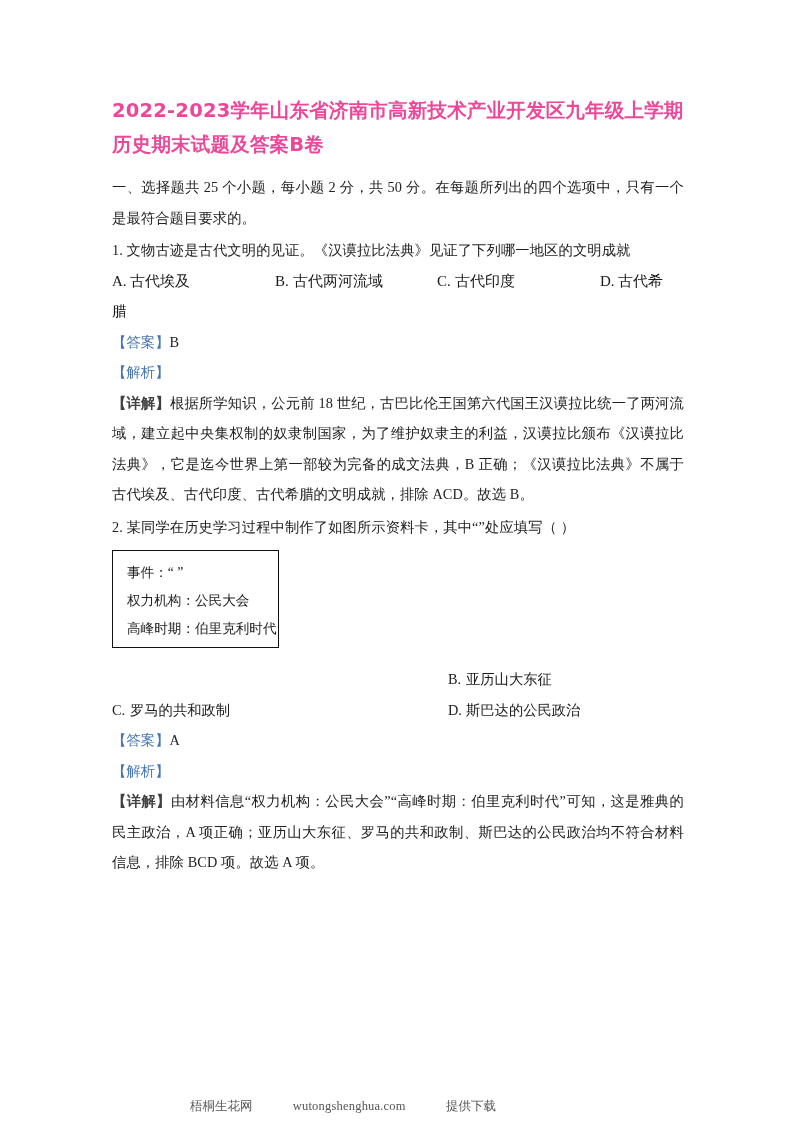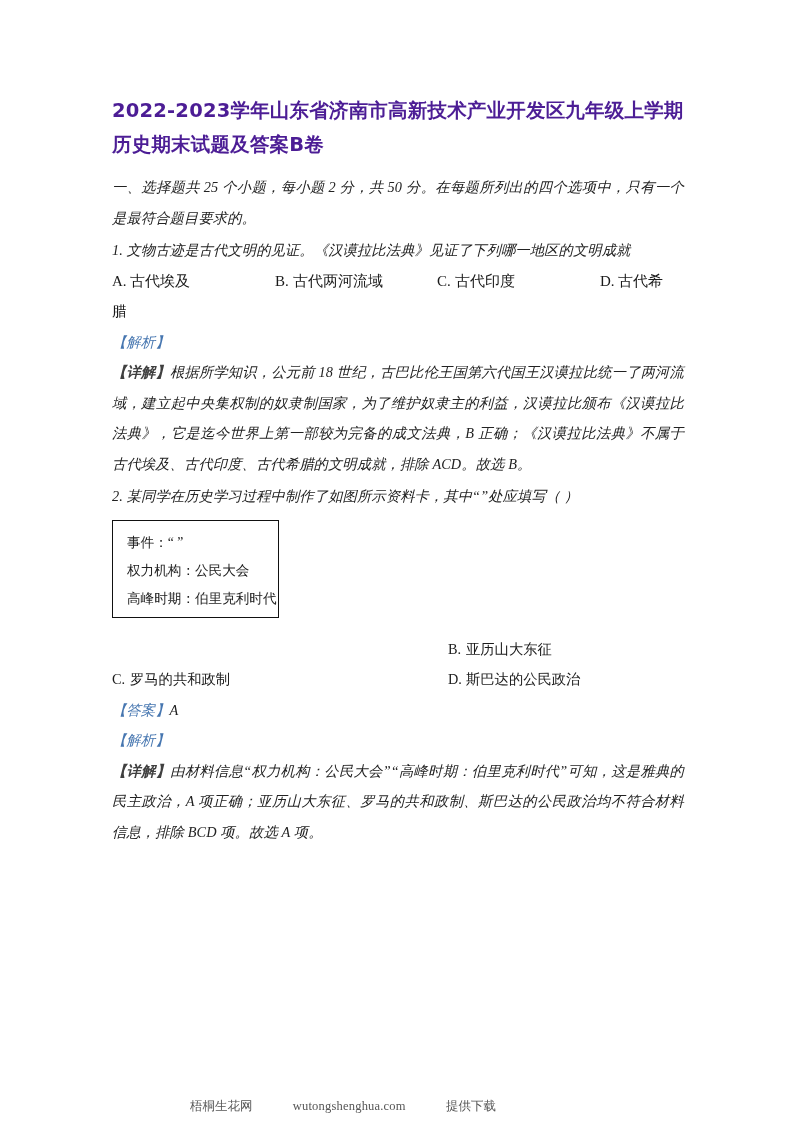--- a/index.html
+++ b/index.html
@@ -30,36 +30,35 @@
     top: 94px;
     width: 572px;
   }
 
   
   .doc-title {
     font-family: "DejaVu Sans", "Liberation Sans", sans-serif;
     font-weight: bold;
     font-size: 19.5px;
     line-height: 34px;
-    color: #4c1d95;
+    color: #ec4899;
     letter-spacing: 0.2px;
     margin: 0 0 10px 0;
     text-align: left;
   }
 
   
   .para {
     font-size: 14.3px;
     line-height: 30.5px;
     color: #222222;
     margin: 0;
     text-align: justify;
     text-justify: inter-ideograph;
     letter-spacing: 0.1px;
-    font-style: italic;
   }
 
   .para.qtext {
     margin-top: 2px;
   }
 
   .tag-blue {
     color: #4676b0;
   }
 
@@ -175,20 +174,23 @@
       <div class="opt o3">
         <span class="opt-letter">C.</span><span>古代印度</span>
       </div>
       <div class="opt o4">
         <span class="opt-letter">D.</span><span>古代希</span>
       </div>
     </div>
 
     <div class="opts-wrap-tail">腊</div>
 
+    <p class="para">
+      <span class="tag-blue">【答案】</span><span>B</span>
+    </p>
 
     <p class="para">
       <span class="tag-blue">【解析】</span>
     </p>
 
     <p class="para">
       <span class="tag-bold">【详解】</span><span>根据所学知识，公元前 18 世纪，古巴比伦王国第六代国王汉谟拉比统一了两河流域，建立起中央集权制的奴隶制国家，为了维护奴隶主的利益，汉谟拉比颁布《汉谟拉比法典》，它是迄今世界上第一部较为完备的成文法典，B 正确；《汉谟拉比法典》不属于古代埃及、古代印度、古代希腊的文明成就，排除 ACD。故选 B。</span>
     </p>
 
     <p class="para qtext">2. 某同学在历史学习过程中制作了如图所示资料卡，其中“”处应填写（    ）</p>

